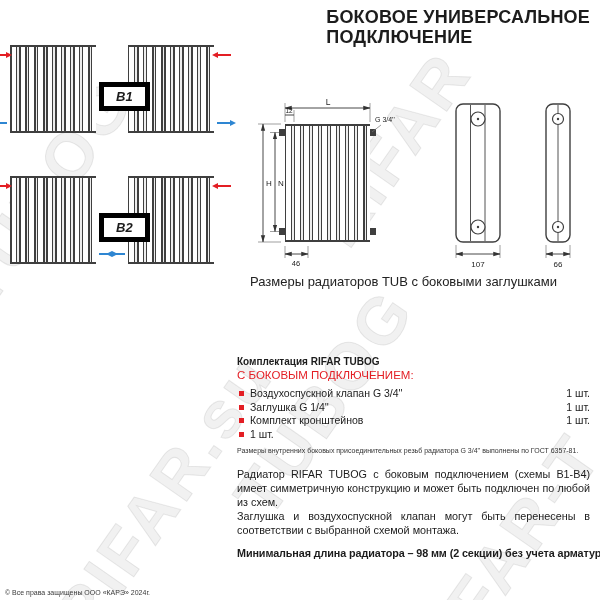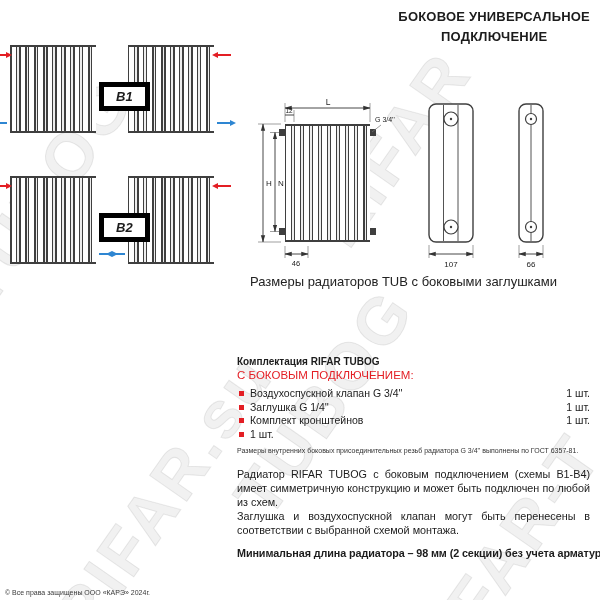--- a/index.html
+++ b/index.html
@@ -6,22 +6,22 @@
   html,body { width:600px; height:600px; }
   body { font-family:"Liberation Sans", sans-serif; color:#1c1c1c; background:#fff; }
   .page { position:relative; width:600px; height:600px; overflow:hidden; background:#fff; }
 
   
   .wm { position:absolute; font-weight:bold; font-size:66px; letter-spacing:4px;
         color:rgba(100,100,100,0.09); -webkit-text-stroke:1px rgba(100,100,100,0.13);
         transform:rotate(-55deg); transform-origin:0 50%; white-space:nowrap; pointer-events:none; }
 
   
-  .title { position:absolute; top:7px; right:10px; text-align:center;
-           font-weight:bold; font-size:13px; line-height:20px; letter-spacing:.2px; }
+  .title { position:absolute; top:7px; right:10px; text-align:left;
+           font-weight:bold; font-size:18px; line-height:20px; letter-spacing:.2px; }
 
   
   .schemes { position:absolute; left:8px; top:42px; width:228px; }
   .scheme-row { position:relative; height:131px; }
   .rad { position:absolute; top:3px; width:86px; height:88px;
          border-top:2.5px solid #3f3f3f; border-bottom:2.5px solid #3f3f3f;
          background:repeating-linear-gradient(90deg,#3f3f3f 0 1.5px,#ffffff 1.5px 6px,#3f3f3f 6px 7.5px,#ededed 7.5px 9px); }
   .rad-a { left:2px; } .rad-b { left:120px; }
   .scheme-label { position:absolute; left:91px; top:40px; min-width:28px; text-align:center;
                   border:5px solid #000000; background:#fff; font-style:italic; font-weight:bold;
@@ -34,21 +34,21 @@
   .sup { color:#e31e24; } .ret { color:#2e86d2; }
   .tl { top:7px; left:-17px; } .bl { bottom:7px; left:-17px; }
   .tr { top:7px; right:-17px; } .br { bottom:7px; right:-17px; }
 
   
   .tech { position:absolute; left:248px; top:96px; width:180px; height:200px; }
   .rad-tech { position:absolute; left:37px; top:28px; width:85px; height:118px; }
   .stub { position:absolute; width:6px; height:7px; background:#3f3f3f; }
   .tech svg, .sideviews svg { position:absolute; left:0; top:0; }
   .tech-caption { position:absolute; left:250px; top:274px; font-size:13px; color:#222; }
-  .sideviews { position:absolute; left:416px; top:98px; width:150px; height:175px; }
+  .sideviews { position:absolute; left:443px; top:98px; width:150px; height:175px; }
   svg text { font-family:"Liberation Sans", sans-serif; fill:#1c1c1c; }
 
   
   .rightcol { position:absolute; left:237px; top:356px; width:353px; }
   .kit-title { font-size:10px; font-weight:bold; }
   .kit-subtitle { font-size:11.5px; font-weight:normal; color:#e31e24; margin:2px 0 6px; }
   .kit-item { display:flex; align-items:center; font-size:10.5px; line-height:13.5px; }
   .bullet { width:5px; height:5px; background:#e31e24; margin:0 6px 0 2px; flex:none; }
   .kit-name { flex:1; }
   .kit-qty { flex:none; }

